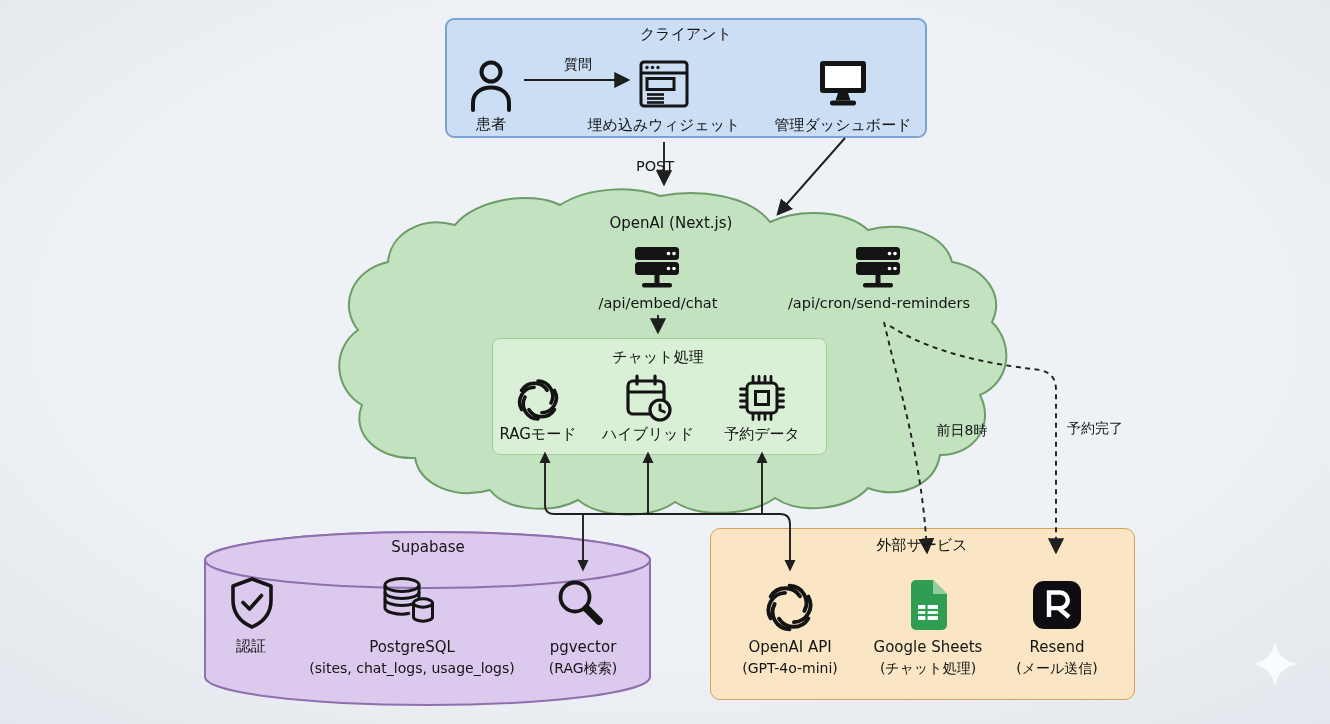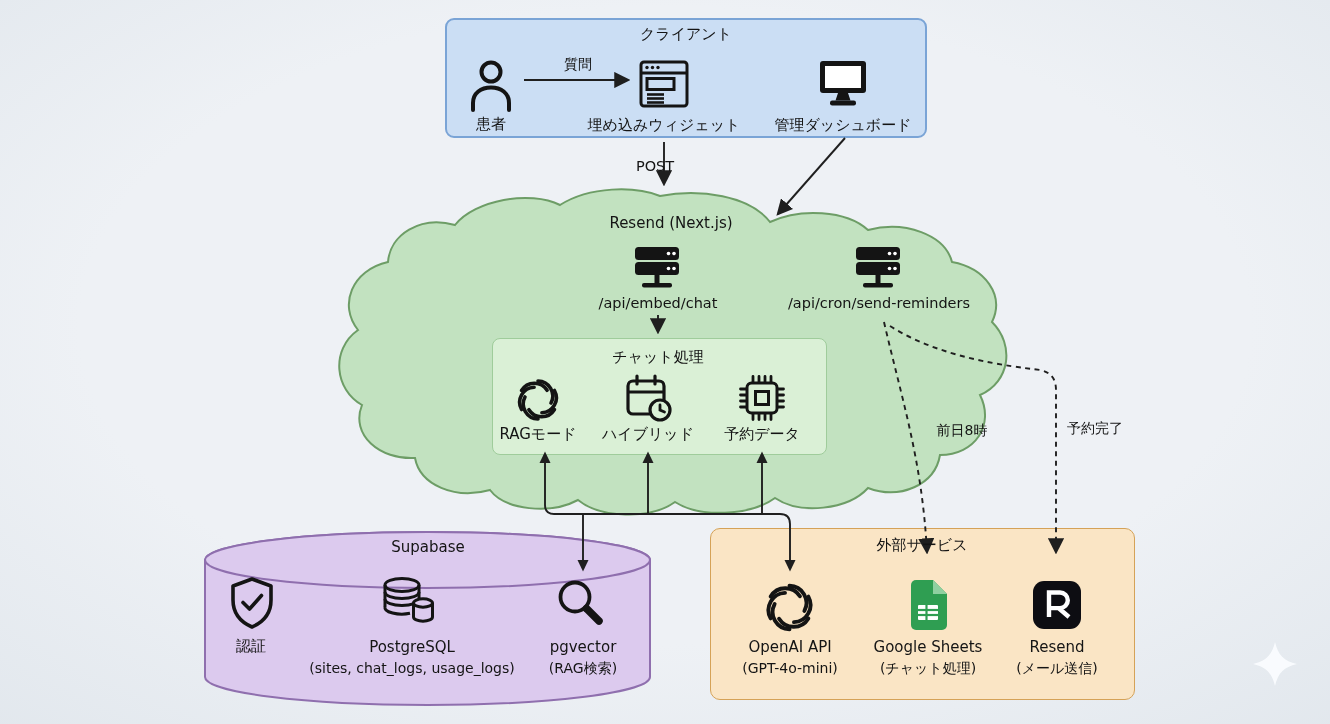--- a/index.html
+++ b/index.html
@@ -204,21 +204,21 @@
     <path d="M23 1 C26 14 32 20 45 23 C32 26 26 32 23 45 C20 32 14 26 1 23 C14 20 20 14 23 1 Z" fill="#fbfdff" opacity="0.9"></path>
   </svg>
 
   <div class="lbl" style="left:686px;top:34px">クライアント</div>
   <div class="lbl" style="left:491px;top:124px">患者</div>
   <div class="lbl sub" style="left:578px;top:64px">質問</div>
   <div class="lbl" style="left:664px;top:125px">埋め込みウィジェット</div>
   <div class="lbl" style="left:843px;top:125px">管理ダッシュボード</div>
 
   <div class="lbl path" style="left:655px;top:166px">POST</div>
-  <div class="lbl" style="left:671px;top:223px">Resend (Next.js)</div>
+  <div class="lbl" style="left:671px;top:223px">OpenAI (Next.js)</div>
   <div class="lbl path" style="left:658px;top:303px">/api/embed/chat</div>
   <div class="lbl path" style="left:879px;top:303px">/api/cron/send-reminders</div>
 
   <div class="lbl" style="left:658px;top:357px">チャット処理</div>
   <div class="lbl" style="left:538px;top:434px">RAGモード</div>
   <div class="lbl" style="left:648px;top:434px">ハイブリッド</div>
   <div class="lbl" style="left:762px;top:434px">予約データ</div>
 
   <div class="lbl sub" style="left:962px;top:430px">前日8時</div>
   <div class="lbl sub" style="left:1095px;top:428px">予約完了</div>

